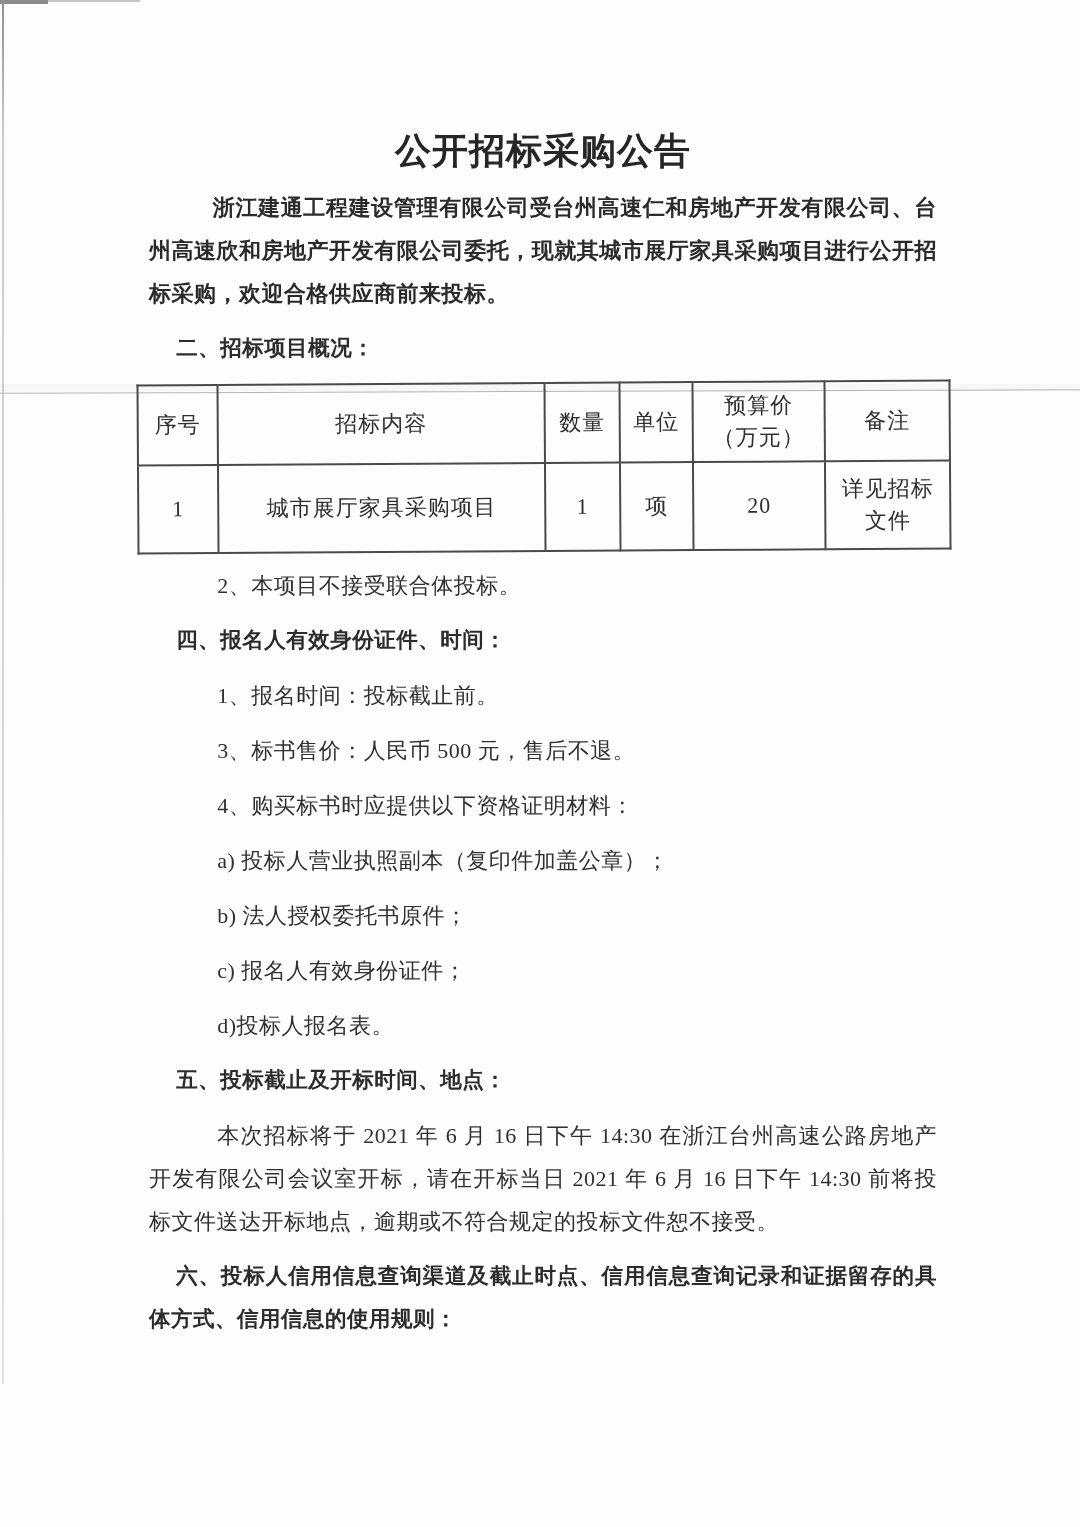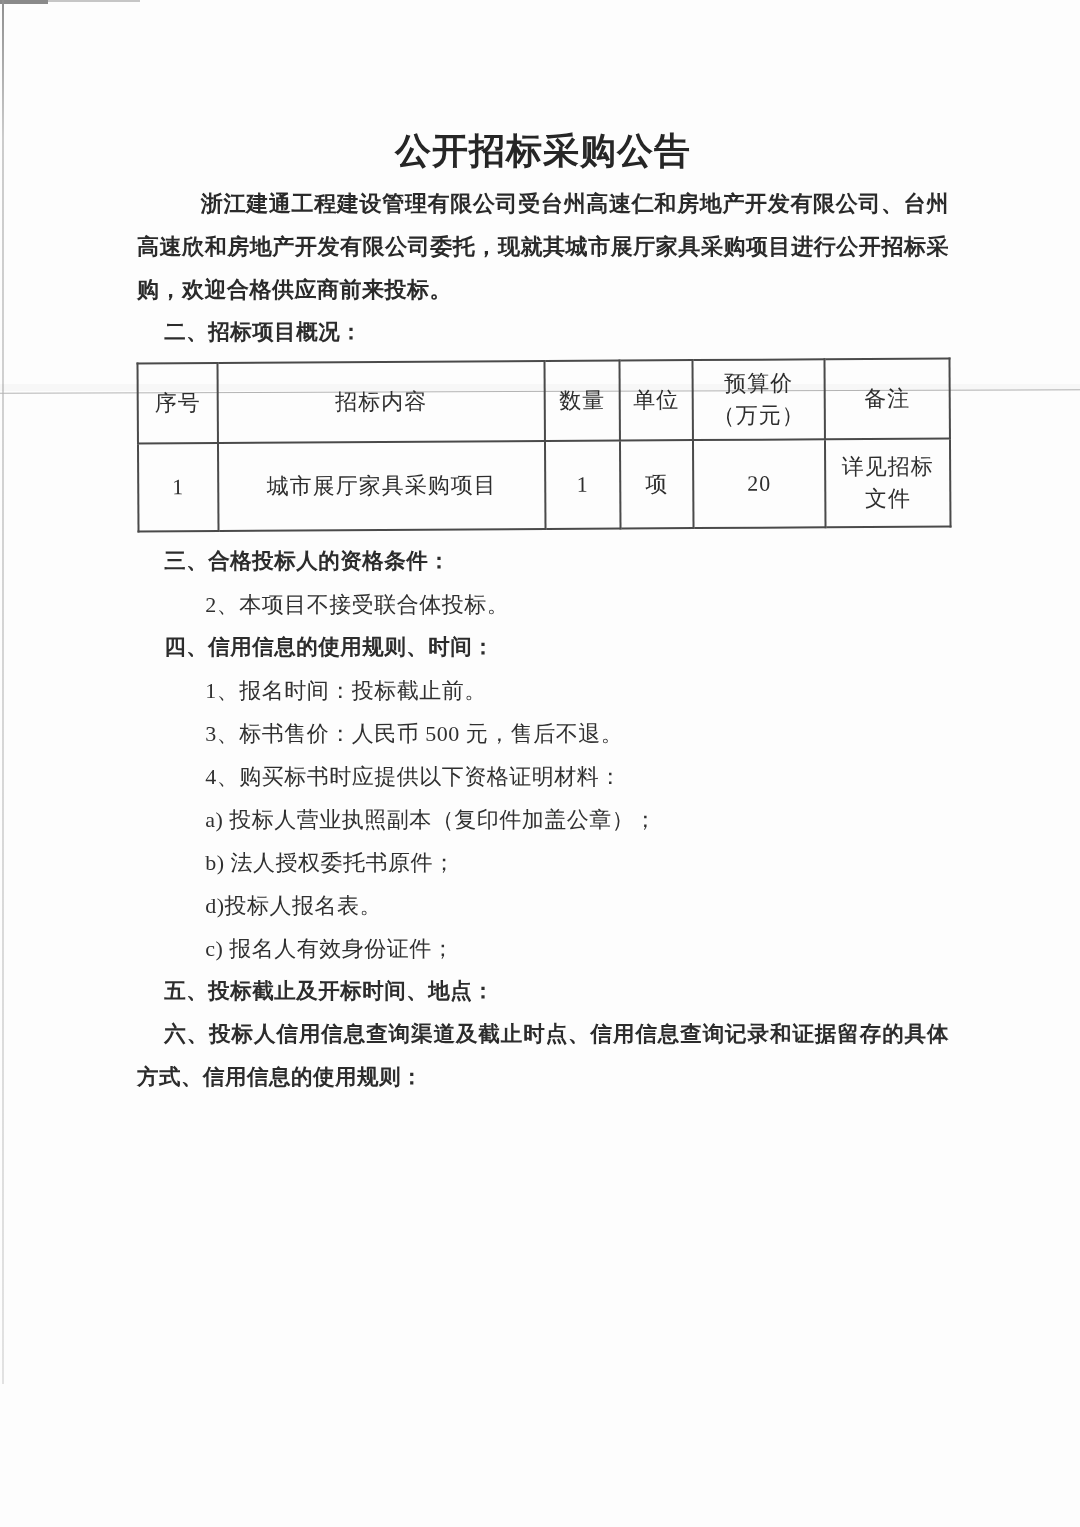--- a/index.html
+++ b/index.html
@@ -46,21 +46,21 @@
   }
   .doc-title {
     font-size: 36px;
     font-weight: 700;
     text-align: center;
     margin: 0 0 8px 0;
     line-height: 46px;
     letter-spacing: 1px;
     color: #262626;
   }
-  p { margin: 0; }
+  p { margin: 12px; }
   .intro {
     font-weight: 700;
     text-indent: 2.9em;
     text-align: justify;
     color: #2a2a2a;
   }
   .heading {
     font-weight: 700;
     text-indent: 1.27em;
     text-align: justify;
@@ -149,30 +149,30 @@
           <td>1</td>
           <td>城市展厅家具采购项目</td>
           <td>1</td>
           <td>项</td>
           <td>20</td>
           <td>详见招标文件</td>
         </tr>
       </tbody>
     </table>
 
-    <p class="heading">三、合格投标人的资格条件：</p>
     <p class="sub-item">2、本项目不接受联合体投标。</p>
 
-    <p class="heading">四、信用信息的使用规则、时间：</p>
+    <p class="heading">四、报名人有效身份证件、时间：</p>
     <p class="sub-item">1、报名时间：投标截止前。</p>
     <p class="sub-item">3、标书售价：人民币 500 元，售后不退。</p>
     <p class="sub-item">4、购买标书时应提供以下资格证明材料：</p>
     <p class="sub-item">a) 投标人营业执照副本（复印件加盖公章）；</p>
     <p class="sub-item">b) 法人授权委托书原件；</p>
+    <p class="sub-item">c) 报名人有效身份证件；</p>
     <p class="sub-item">d)投标人报名表。</p>
-    <p class="sub-item">c) 报名人有效身份证件；</p>
 
     <p class="heading">五、投标截止及开标时间、地点：</p>
+    <p class="body-para">本次招标将于 2021 年 6 月 16 日下午 14:30 在浙江台州高速公路房地产开发有限公司会议室开标，请在开标当日 2021 年 6 月 16 日下午 14:30 前将投标文件送达开标地点，逾期或不符合规定的投标文件恕不接受。</p>
 
     <p class="heading">六、投标人信用信息查询渠道及截止时点、信用信息查询记录和证据留存的具体方式、信用信息的使用规则：</p>
 
   </div>
 </div>
 
 </body></html>

